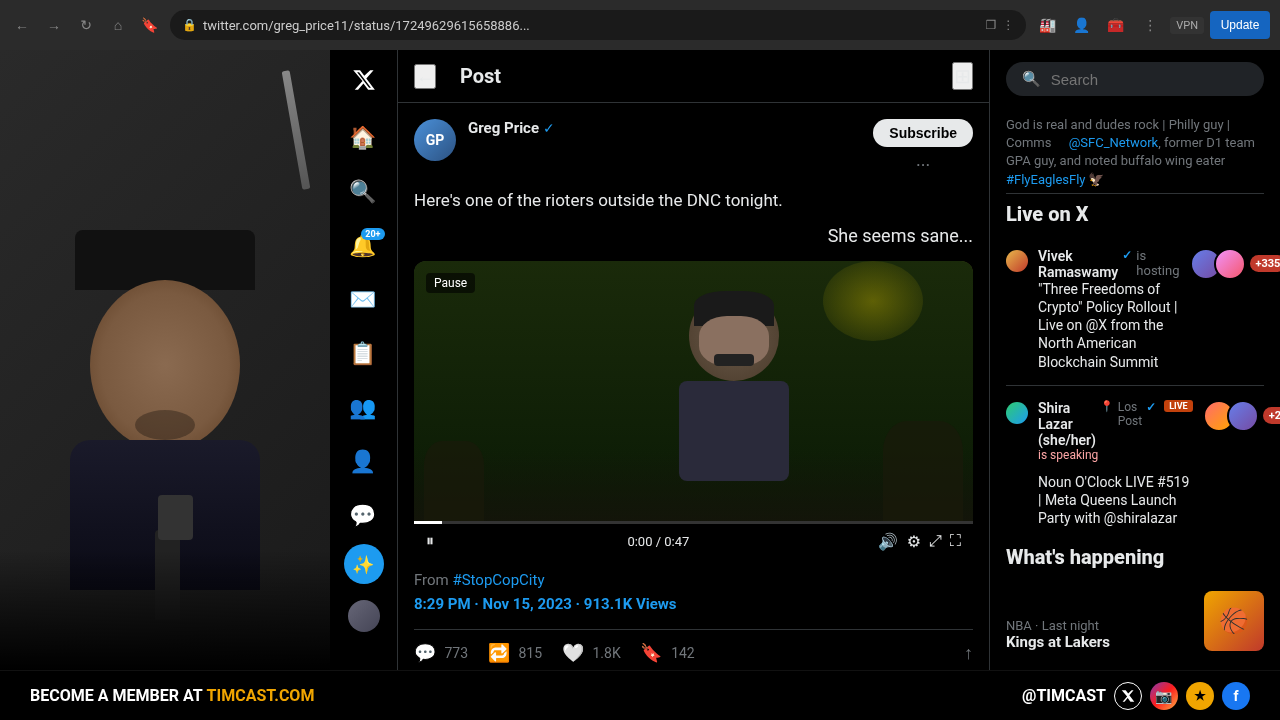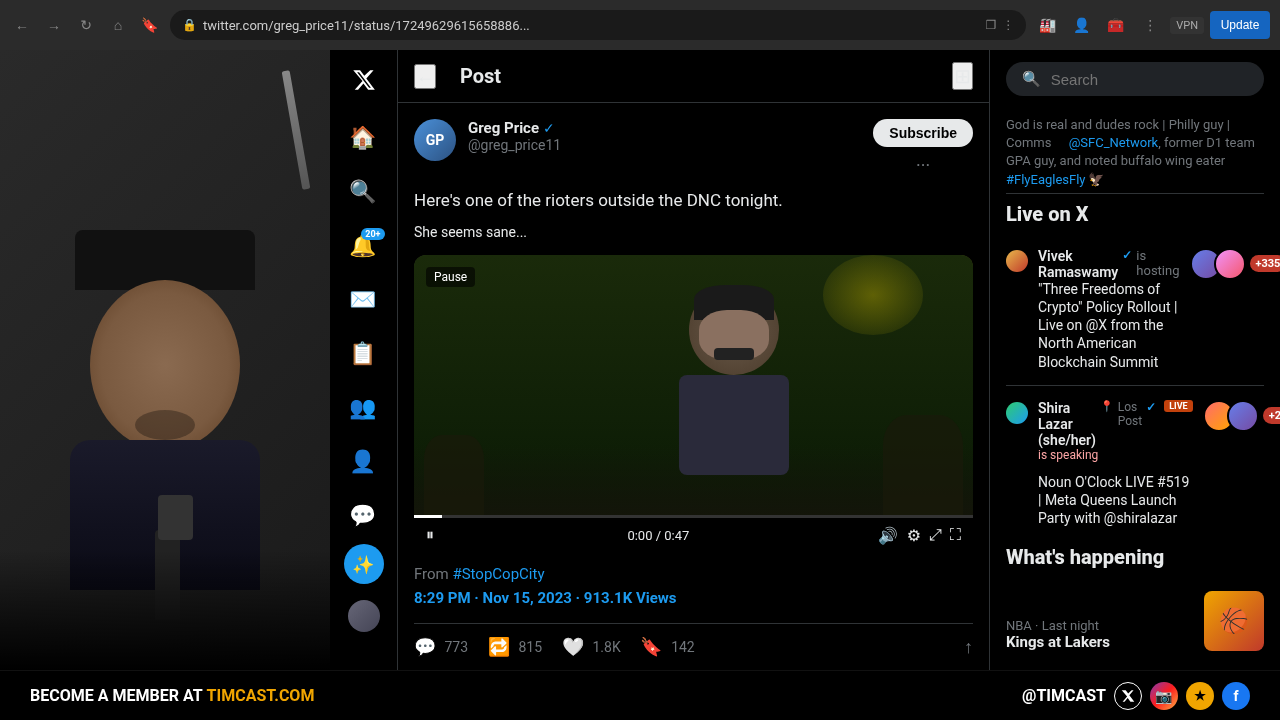--- a/index.html
+++ b/index.html
@@ -221,21 +221,21 @@
       font-weight: 700;
       font-size: 14px;
       padding: 6px 16px;
       border-radius: 20px;
       border: none;
       cursor: pointer;
     }
     .more-btn { color: #71767b; cursor: pointer; font-size: 18px; }
 
     .post-text { color: #e7e9ea; font-size: 17px; line-height: 1.5; margin-bottom: 8px; }
-    .post-text-2 { color: #e7e9ea; font-size: 14px; line-height: 1.5; margin-bottom: 12px; }
+    .post-text-2 { color: #e7e9ea; font-size: 18px; line-height: 1.5; margin-bottom: 12px; text-align: right; }
 
     
     .video-container {
       width: 100%;
       border-radius: 12px;
       overflow: hidden;
       background: #000;
       position: relative;
       margin-bottom: 12px;
     }
@@ -541,21 +541,20 @@
 
       <div class="post-content">
 
         <div class="post-author">
           <div class="author-avatar">GP</div>
           <div class="author-info">
             <div class="author-name">
               <span class="author-name-text">Greg Price</span>
               <span class="verified-badge">✓</span>
             </div>
-            <div class="author-handle">@greg_price11</div>
           </div>
           <div class="post-actions-right">
             <button class="subscribe-btn">Subscribe</button>
             <span class="more-btn">···</span>
           </div>
         </div>
 
         <p class="post-text">Here's one of the rioters outside the DNC tonight.</p>
         <p class="post-text-2">She seems sane...</p>
 

